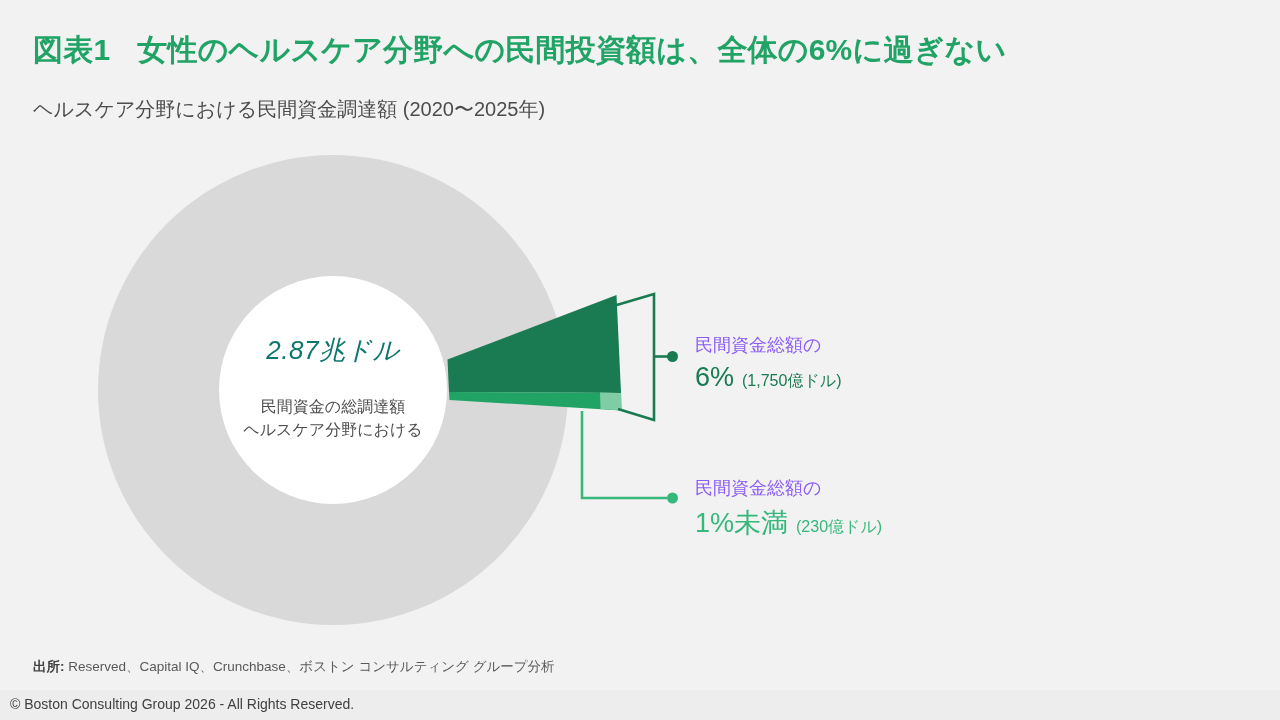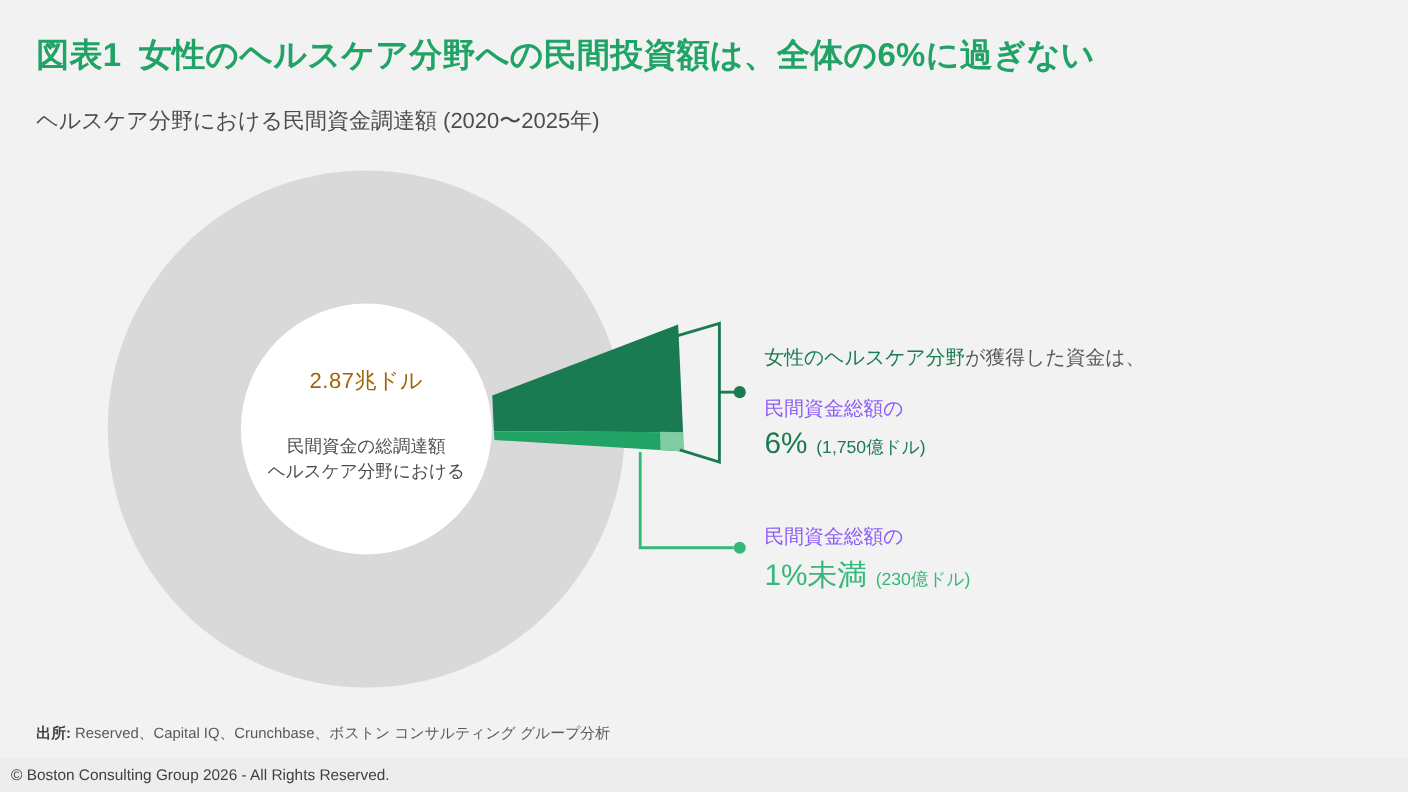--- a/index.html
+++ b/index.html
@@ -20,21 +20,21 @@
     position: absolute;
     left: 33px;
     top: 30px;
     font-size: 30px;
     font-weight: bold;
     color: #21A366;
     letter-spacing: 0.2px;
     white-space: nowrap;
   }
   #slide-title .figno {
-    margin-right: 16px;
+    margin-right: 27px;
   }
   #slide-subtitle {
     position: absolute;
     left: 33px;
     top: 96px;
     font-size: 20px;
     color: #4D4D4D;
     white-space: nowrap;
   }
 
@@ -51,23 +51,24 @@
     left: 0;
     top: 0;
   }
 
   .center-value {
     position: absolute;
     left: 193px;
     top: 333px;
     width: 280px;
     text-align: center;
-    font-size: 20px;
-    color: #a16207;
+    font-size: 26px;
+    color: #0f766e;
     letter-spacing: 0.5px;
+    font-style: italic;
   }
   .center-caption {
     position: absolute;
     left: 193px;
     top: 395px;
     width: 280px;
     text-align: center;
     font-size: 16px;
     color: #4D4D4D;
     line-height: 23px;
@@ -173,23 +174,20 @@
     <circle cx="672.5" cy="498.0" r="5.5" fill="#35B87A"></circle>
   </svg>
 
   <div class="center-value">2.87兆ドル</div>
   <div class="center-caption">
     <div>民間資金の総調達額</div>
     <div>ヘルスケア分野における</div>
   </div>
 
   <div class="callout" id="callout-1">
-    <div class="callout-line1">
-      <span class="hl-dark">女性のヘルスケア分野</span><span>が獲得した資金は、</span>
-    </div>
     <div class="callout-line2">民間資金総額の</div>
     <div class="callout-figure">
       <span class="callout-big dark">6%</span><span class="callout-sub dark">(1,750億ドル)</span>
     </div>
   </div>
 
   <div class="callout" id="callout-2">
     <div class="callout-line2">民間資金総額の</div>
     <div class="callout-figure">
       <span class="callout-big light">1%未満</span><span class="callout-sub light">(230億ドル)</span>

